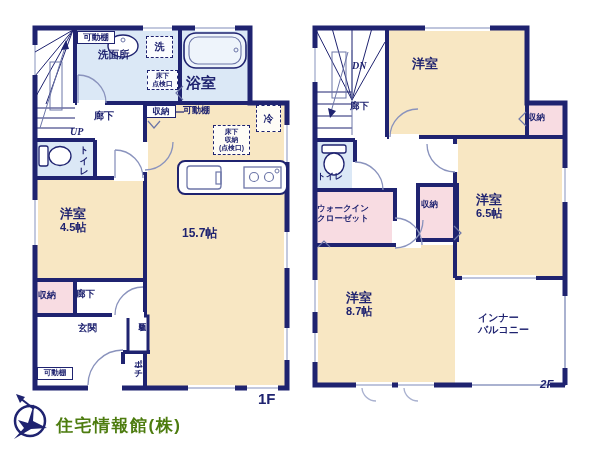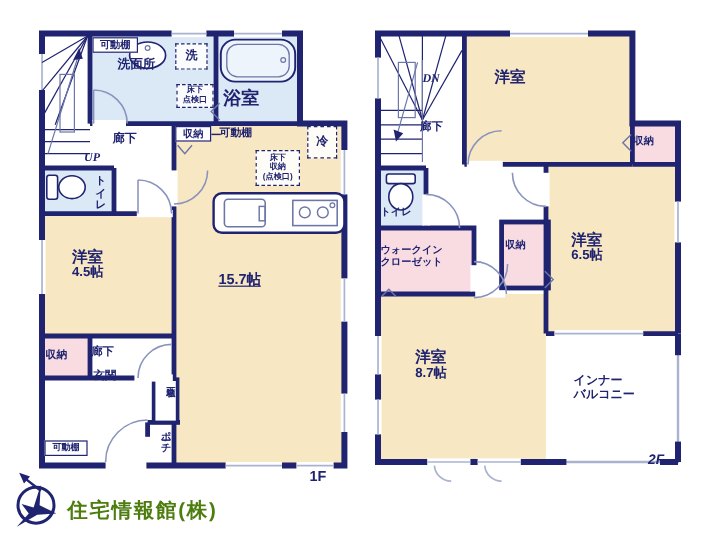--- a/index.html
+++ b/index.html
@@ -12,21 +12,21 @@
   .tagbox{background:#ffffff;border:1.5px solid #1f2370;display:flex;align-items:center;
           justify-content:center;box-sizing:border-box;}
   .dashbox{background:rgba(255,255,255,0.85);border:1px dashed #1f2370;display:flex;
            flex-direction:column;align-items:center;justify-content:center;box-sizing:border-box;}
   .ital{font-style:italic;font-family:"Liberation Serif","DejaVu Serif",serif;}
   .company{position:absolute;left:56px;top:414px;font-size:17px;letter-spacing:1.5px;
            color:#4d7c0f;font-weight:bold;}
   .roomname{font-size:13px;}
   .roomsize{font-size:11px;}
   .big .roomname{font-size:16px;}
-  .big .roomsize{font-size:12px;text-decoration:underline;}
+  .big .roomsize{font-size:12px;}
 </style>
 </head>
 <body>
 
 <div class="stage">
 
 <svg width="600" height="450" viewBox="0 0 600 450">
 
   <g>
 
@@ -283,27 +283,27 @@
 <div class="lbl dashbox" style="left:213px;top:125px;width:37px;height:30px;font-size:6.8px;">
   <div>床下</div>
   <div>収納</div>
   <div>(点検口)</div>
 </div>
 <div class="lbl big" style="left:182px;top:226px;width:80px;">
   <div class="roomsize">15.7帖</div>
 </div>
 <div class="lbl" style="left:38px;top:290px;width:34px;font-size:9px;">収納</div>
 <div class="lbl" style="left:76px;top:288px;width:40px;font-size:9.5px;">廊下</div>
-<div class="lbl" style="left:78px;top:308px;width:44px;font-size:9.5px;">玄関</div>
+<div class="lbl" style="left:78px;top:322px;width:44px;font-size:9.5px;">玄関</div>
 <div class="lbl vert" style="left:130px;top:317px;width:16px;height:34px;font-size:7.5px;">下駄箱</div>
 <div class="lbl vert" style="left:128px;top:353px;width:15px;height:34px;font-size:8.5px;">ポーチ</div>
 <div class="lbl tagbox" style="left:37px;top:367px;width:36px;height:13px;font-size:7.5px;">
       <span>可動棚</span>
     </div>
-<div class="lbl" style="left:258px;top:390px;width:36px;font-size:12px;">1F</div>
+<div class="lbl" style="left:258px;top:390px;width:36px;font-size:15px;">1F</div>
 
 <div class="lbl ital" style="left:352px;top:60px;width:26px;font-size:10px;">DN</div>
 <div class="lbl" style="left:350px;top:100px;width:40px;font-size:9.5px;">廊下</div>
 <div class="lbl" style="left:412px;top:56px;width:88px;">
   <div class="roomname">洋室</div>
 </div>
 <div class="lbl" style="left:528px;top:112px;width:36px;font-size:8.5px;">収納</div>
 <div class="lbl" style="left:317px;top:171px;width:38px;font-size:8.5px;">トイレ</div>
 <div class="lbl" style="left:317px;top:203px;width:76px;font-size:8.5px;">
   <div>ウォークイン</div>

